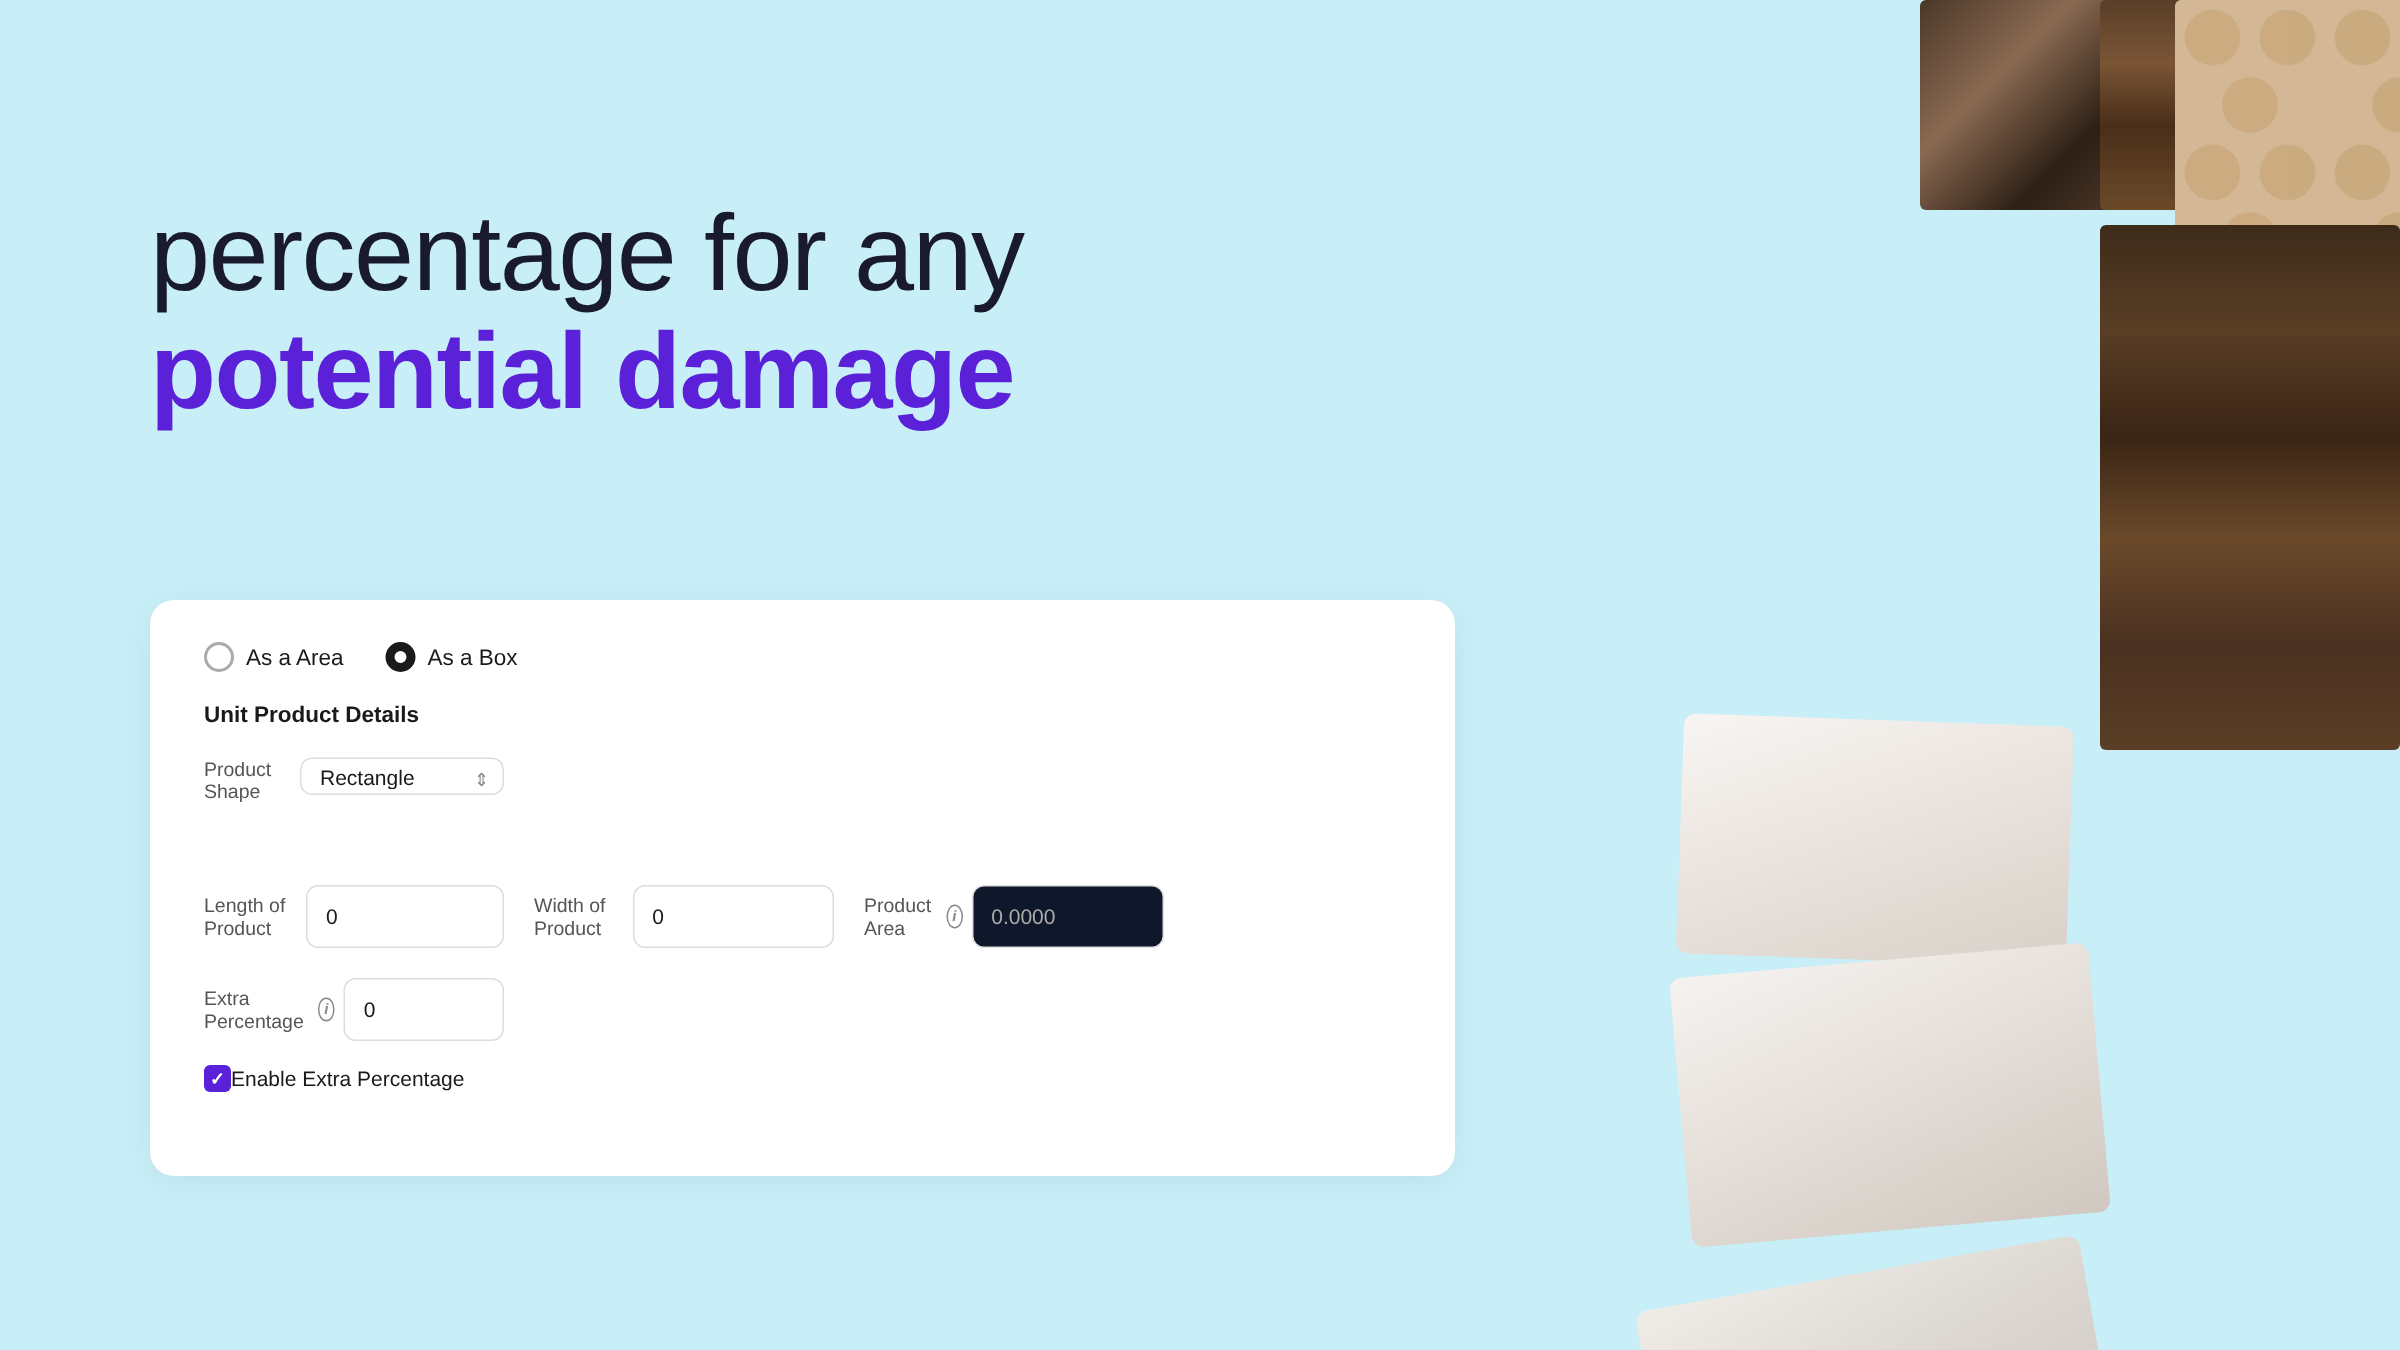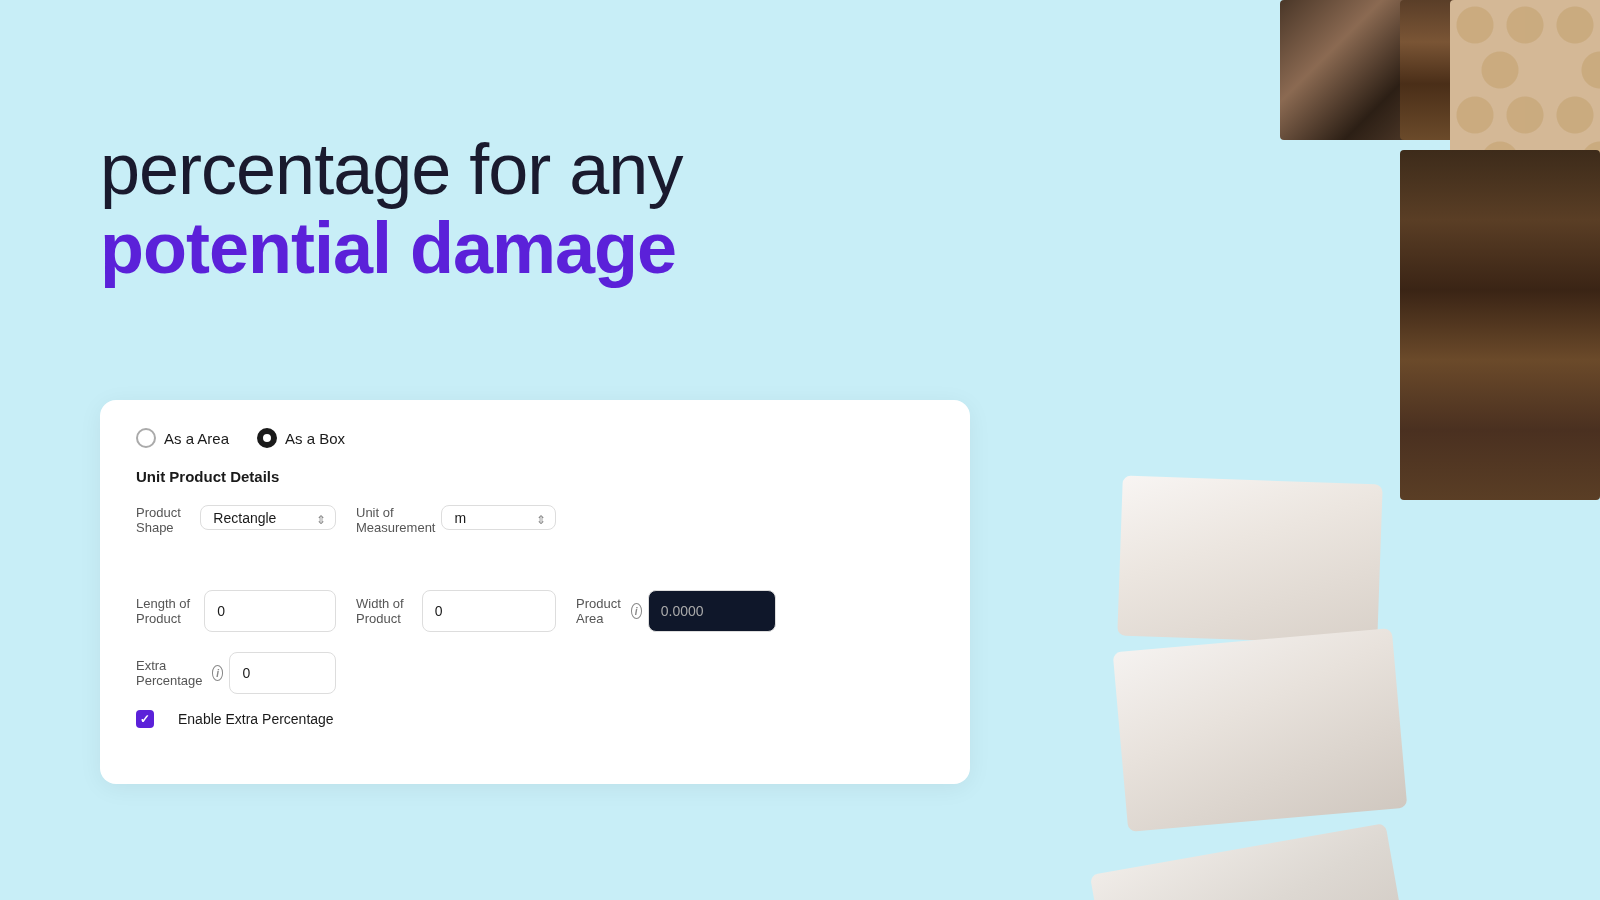--- a/index.html
+++ b/index.html
@@ -315,21 +315,21 @@
     .checkbox-row {
       display: flex;
       align-items: center;
       gap: 24px;
       margin-top: 4px;
     }
 
     .checkbox-item {
       display: flex;
       align-items: center;
-      gap: 24px;
+      gap: 0;
       cursor: pointer;
     }
 
     .checkbox-box {
       width: 18px;
       height: 18px;
       border-radius: 4px;
       background: #5b21d9;
       display: flex;
       align-items: center;
@@ -394,32 +394,20 @@
       <div class="select-wrapper">
         <select class="form-select">
           <option>Rectangle</option>
           <option>Square</option>
           <option>Circle</option>
           <option>Triangle</option>
         </select>
       </div>
     </div>
 
-    <div class="form-group unit">
-      <label class="field-label">Unit of Measurement</label>
-      <div class="select-wrapper">
-        <select class="form-select">
-          <option>m</option>
-          <option>cm</option>
-          <option>mm</option>
-          <option>ft</option>
-          <option>in</option>
-        </select>
-      </div>
-    </div>
   </div>
 
   <div class="form-row">
     <div class="form-group length">
       <label class="field-label">Length of Product</label>
       <input type="text" class="form-input" value="0" style="">
     </div>
 
     <div class="form-group width">
       <label class="field-label">Width of Product</label>

